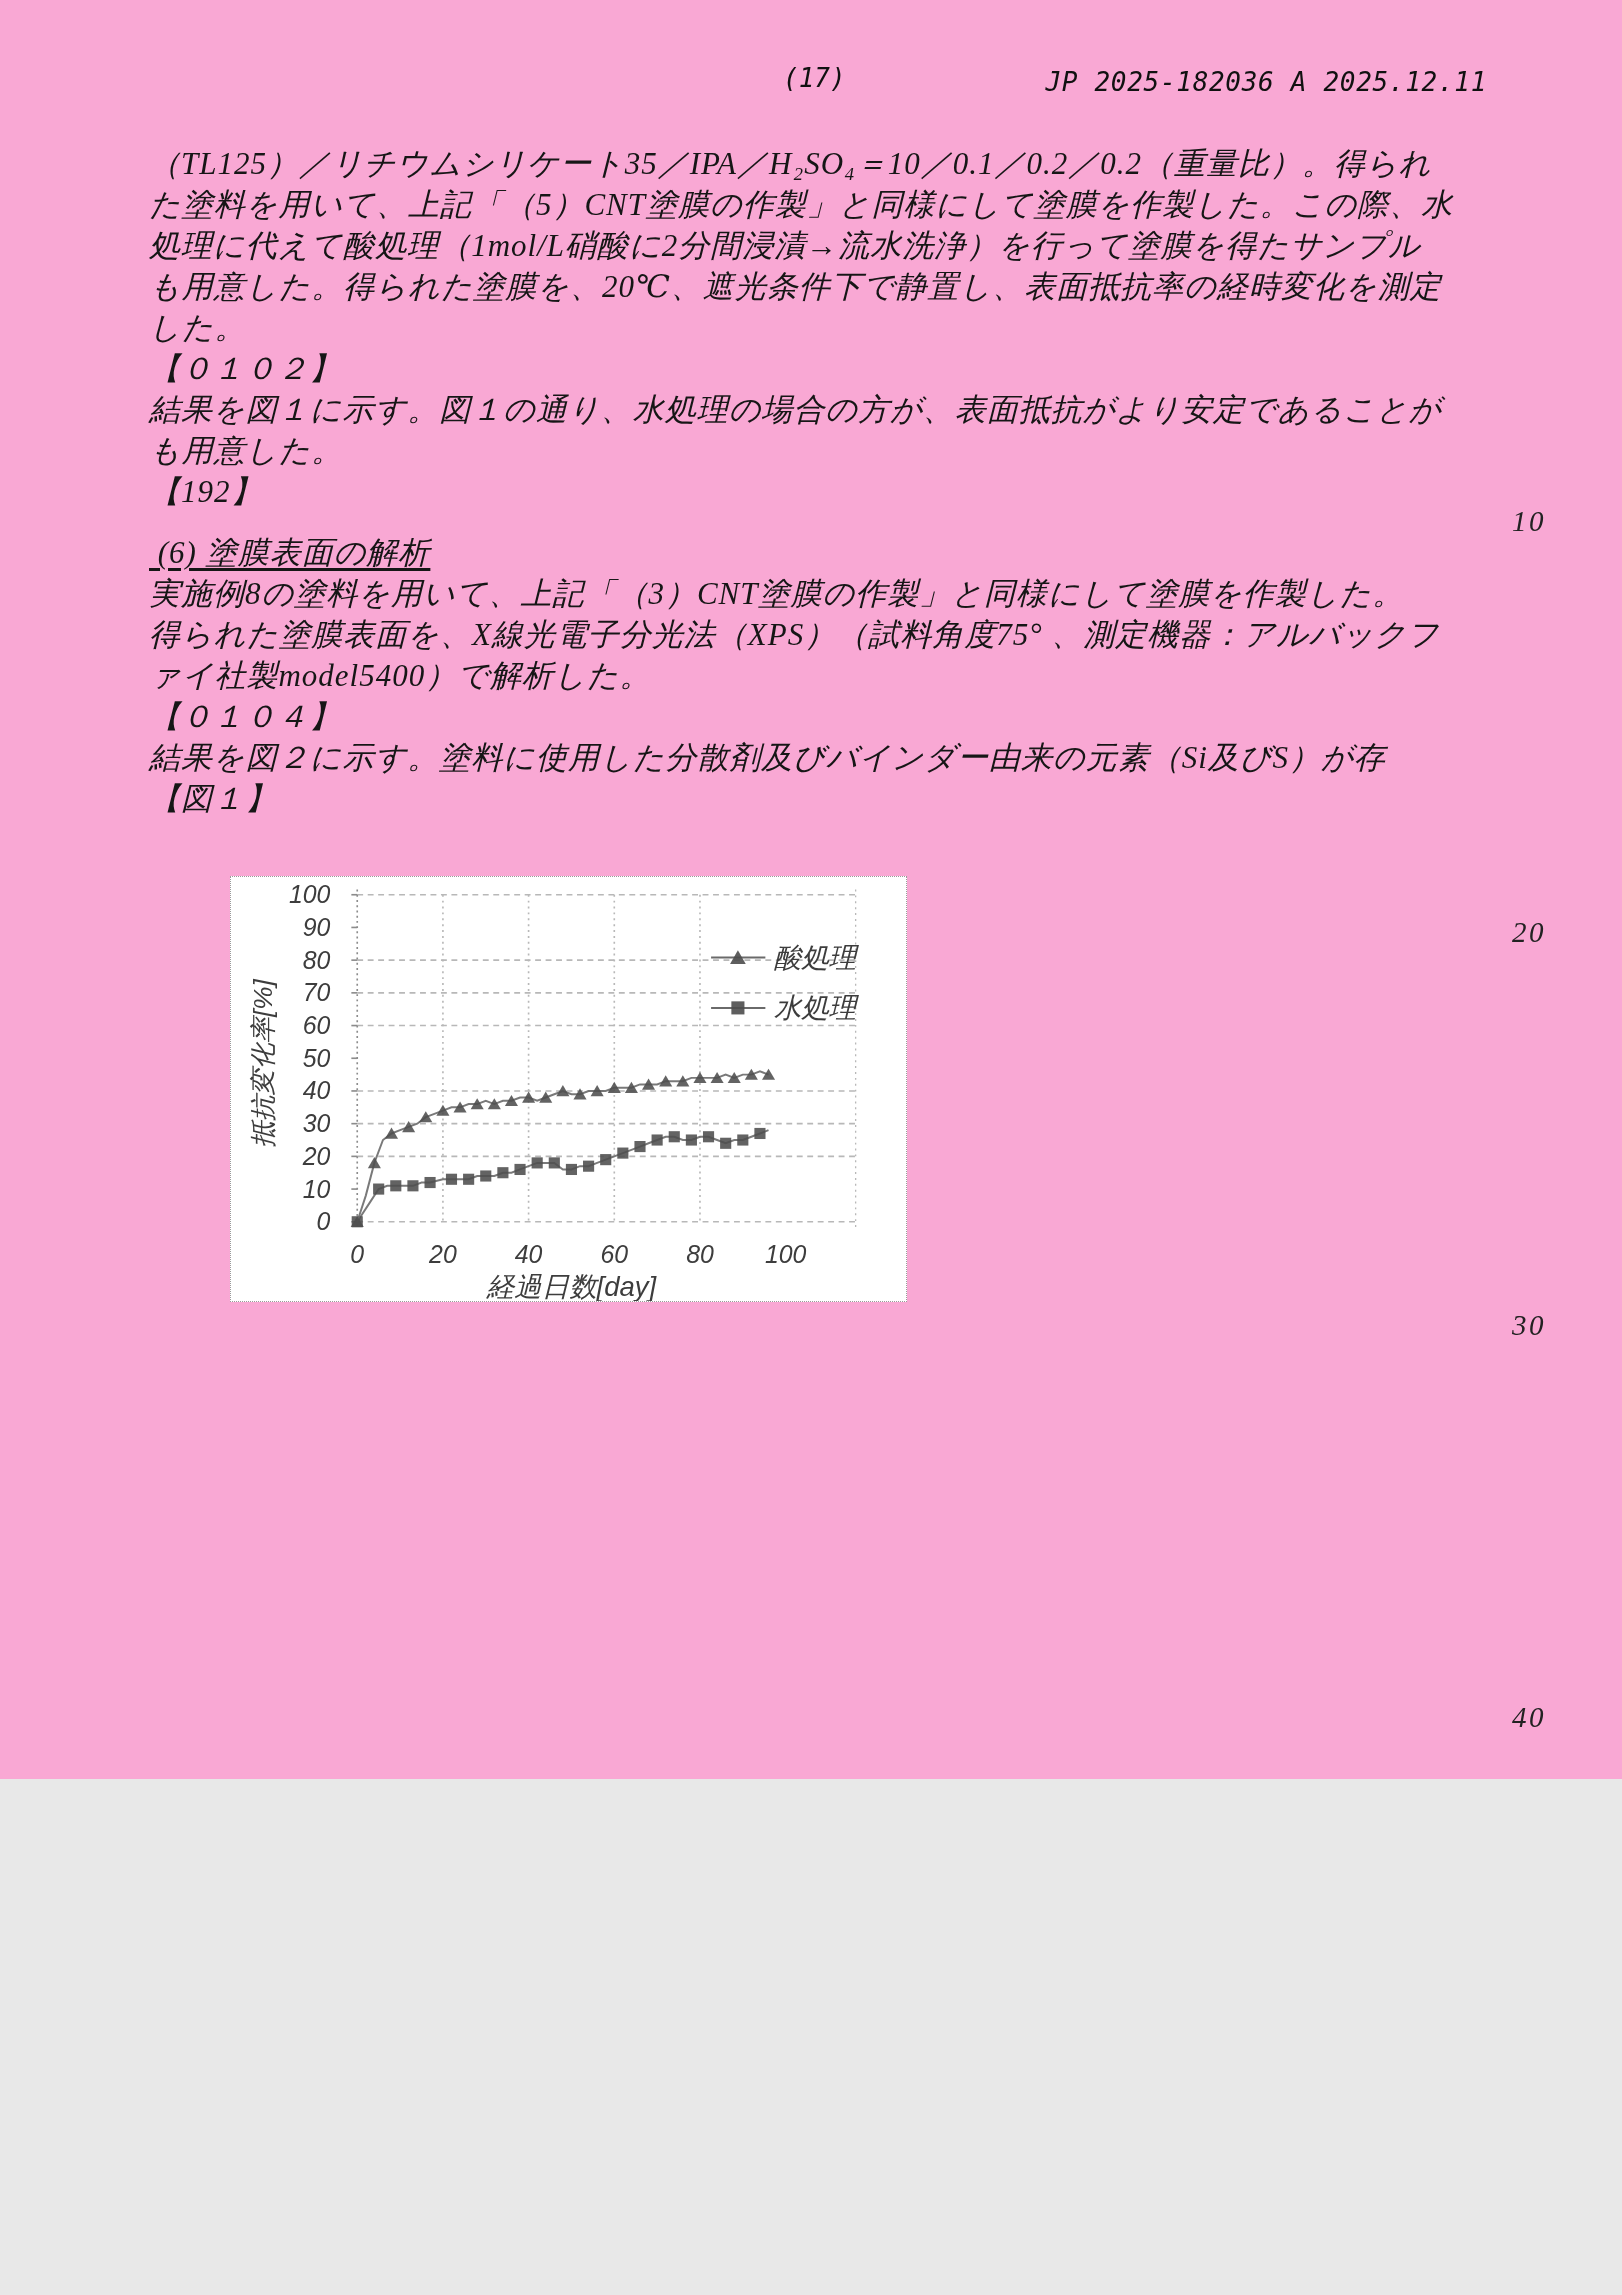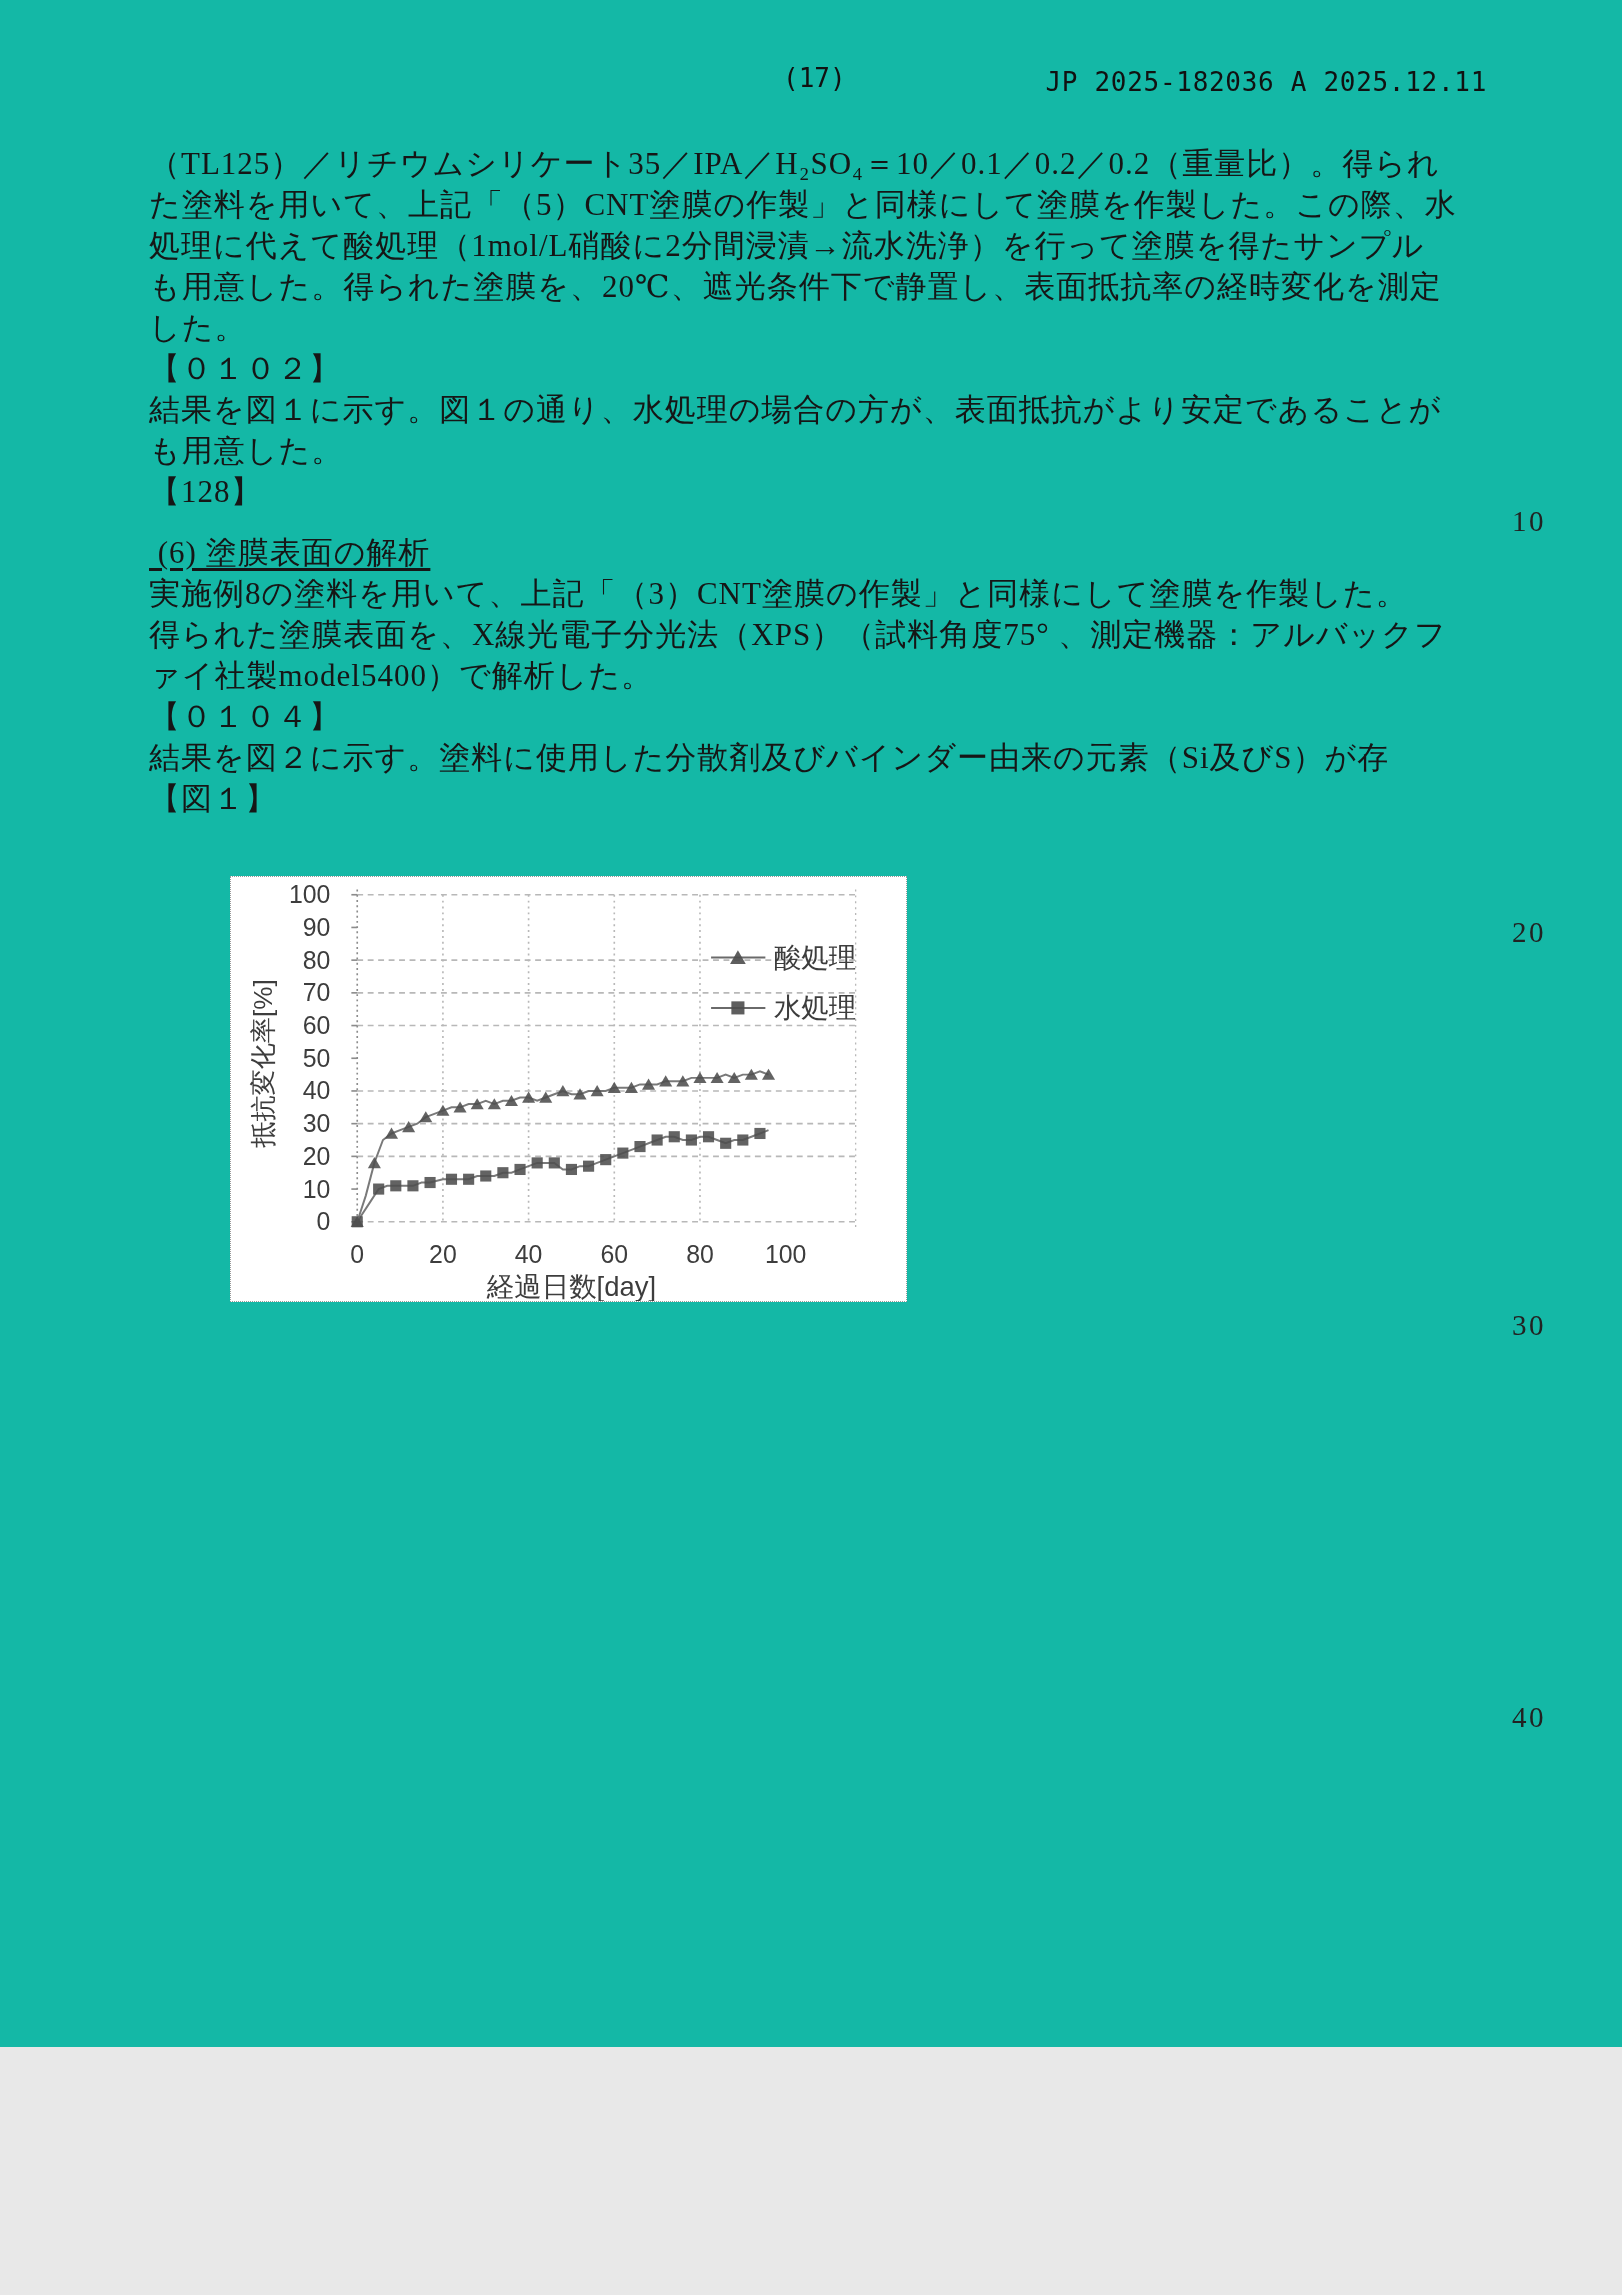--- a/index.html
+++ b/index.html
@@ -1,22 +1,23 @@
 <!DOCTYPE html>
 <html style="font-size:10.5px"><head>
 <meta charset="utf-8">
 <style>
   html,body{margin:0;padding:0;background:#e8e8e8;}
   .page{
     position:relative;
-    width:1623px;height:2047px;
-    background:#14b8a6;
+    width:1623px;height:1779px;
+    background:#f9a8d4;
     font-family:"Liberation Serif","DejaVu Serif",serif;
     color:#1c1c1c;
     overflow:hidden;
+    font-style:italic;
   }
   .hdr{
     position:absolute;top:63px;left:0;width:1623px;height:39px;
     font-family:"DejaVu Sans Mono","Liberation Mono",monospace;
     font-size:26px;color:#111;
   }
   .hdr .pageno{position:absolute;left:783px;top:0;}
   .hdr .pub{position:absolute;right:136px;top:3.9px;letter-spacing:0.7px;}
   .bodytext{
     position:absolute;left:149px;top:143px;width:1355px;
@@ -55,21 +56,21 @@
 
   <div class="bodytext" id="text-lines">
       <div class="tline">（TL125）／リチウムシリケート35／IPA／H₂SO₄＝10／0.1／0.2／0.2（重量比）。得られ</div>
       <div class="tline">た塗料を用いて、上記「（5）CNT塗膜の作製」と同様にして塗膜を作製した。この際、水</div>
       <div class="tline">処理に代えて酸処理（1mol/L硝酸に2分間浸漬→流水洗浄）を行って塗膜を得たサンプル</div>
       <div class="tline">も用意した。得られた塗膜を、20℃、遮光条件下で静置し、表面抵抗率の経時変化を測定</div>
       <div class="tline">した。</div>
       <div class="tline">【０１０２】</div>
       <div class="tline">結果を図１に示す。図１の通り、水処理の場合の方が、表面抵抗がより安定であることが</div>
       <div class="tline">も用意した。</div>
-      <div class="tline">【128】</div>
+      <div class="tline">【192】</div>
       <div class="tline ul"> (6) 塗膜表面の解析</div>
       <div class="tline">実施例8の塗料を用いて、上記「（3）CNT塗膜の作製」と同様にして塗膜を作製した。</div>
       <div class="tline">得られた塗膜表面を、X線光電子分光法（XPS）（試料角度75° 、測定機器：アルバックフ</div>
       <div class="tline">ァイ社製model5400）で解析した。</div>
       <div class="tline">【０１０４】</div>
       <div class="tline">結果を図２に示す。塗料に使用した分散剤及びバインダー由来の元素（Si及びS）が存</div>
       <div class="tline">【図１】</div>
     </div>
 
   <div class="figbox">

